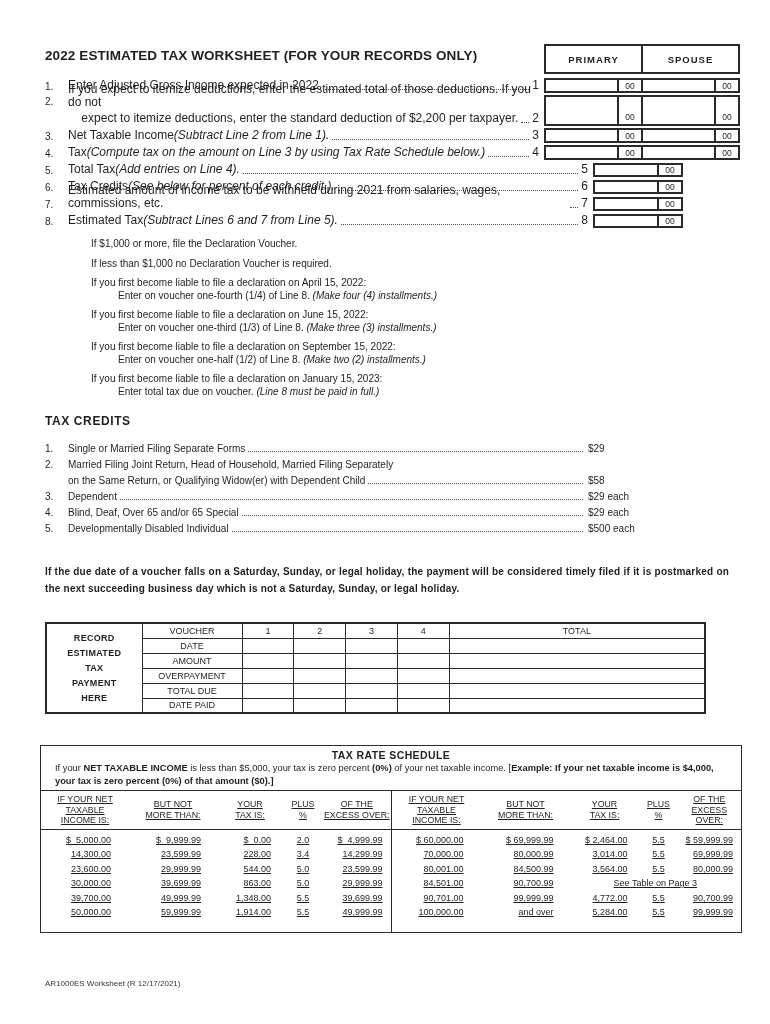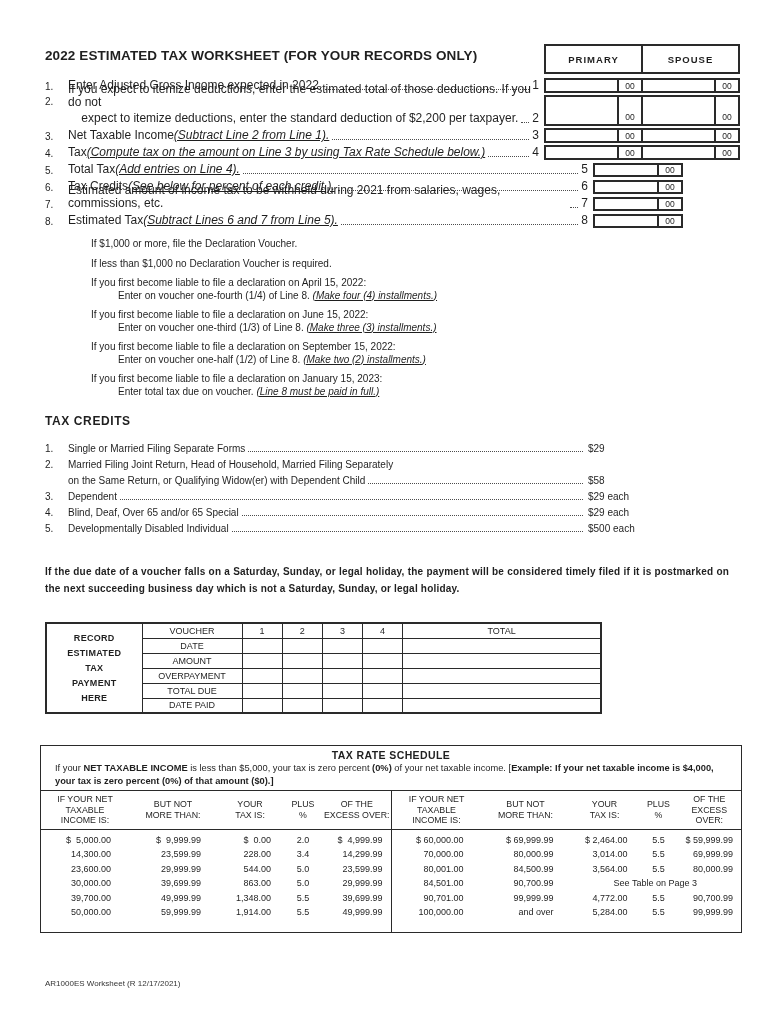--- a/index.html
+++ b/index.html
@@ -23,21 +23,21 @@
   .wrow.h2 { height:33px; }
   .no { width:23px; font-size:10px; display:flex; align-items:flex-end; padding-bottom:2px; }
   .wrow.h2 .no { align-items:flex-start; padding-top:2px; }
   .lt { flex:1; display:flex; align-items:flex-end; font-size:12px; line-height:13px;
         padding:0 5px 2px 0; min-width:0; }
   .lt.col { flex-direction:column; align-items:flex-end; justify-content:flex-end; }
   .ltline { display:flex; align-items:flex-end; }
   .ltline:first-child { margin-bottom:3px; }
   .ltline .grow { flex:1; }
   .lead { flex:1; min-width:8px; border-bottom:1.4px dotted #4c4c4c; margin:0 3px 2px 3px; }
-  .it { font-style:italic;text-decoration:underline; }
+  .it { font-style:italic; }
   .boxes { width:196px; flex:none; display:flex; padding:1px 0; }
   .pair { flex:1; display:flex; border:2px solid #2a2a2a; background:#fff; }
   .pair + .pair { margin-left:-2px; }
   .amt { flex:1; }
   .cents { width:24px; flex:none; border-left:2px solid #2a2a2a; font-size:8.5px;
            display:flex; align-items:center; justify-content:center; }
   .h2 .cents { align-items:flex-end; padding-bottom:2px; }
   .right58 { width:147px; flex:none; display:flex; padding:1.5px 0; }
   .b58 { width:90px; flex:none; display:flex; border:2px solid #2a2a2a; }
   .sp58 { width:57px; flex:none; }
@@ -53,34 +53,34 @@
   .crow { display:flex; align-items:flex-end; height:16px; }
   .crow .cno { width:23px; flex:none; }
   .crow .ctext { white-space:nowrap; }
   .camt { min-width:56px; flex:none; padding-left:2px; white-space:nowrap; }
 
   
   .holiday { margin-top:29px; width:684px; font-weight:bold; font-size:10px;
              line-height:17px; text-align:justify; letter-spacing:.2px; }
 
   
-  table.vt { border-collapse:collapse; width:557px; margin-top:25px; border:2px solid #2a2a2a; }
+  table.vt { border-collapse:collapse; width:661px; margin-top:25px; border:2px solid #2a2a2a; }
   table.vt td { border:1.3px solid #2a2a2a; height:15px; font-size:9px; text-align:center; }
   td.side { width:96px; font-weight:bold; font-size:11.5px; line-height:15px;
             letter-spacing:.3px; white-space:pre-line; }
   td.rlabel { width:100px; }
 
   
   .trs { margin:31px 0 0 -5px; width:702px; border:1.6px solid #2a2a2a; padding-top:3px; }
   .trs-title { text-align:center; font-weight:bold; font-size:10.5px; letter-spacing:.4px; }
   .trs-intro { font-size:9.3px; line-height:12.5px; padding:1px 10px 3px 14px; }
   .trs-body { border-top:1.6px solid #2a2a2a; display:flex; align-items:stretch; }
   .half { flex:1; min-width:0; }
   .half + .half { border-left:1.6px solid #2a2a2a; }
-  table.rt { width:100%; border-collapse:collapse; table-layout:fixed; }
+  table.rt { width:100%; border-collapse:collapse; table-layout:fixed;text-decoration:underline; }
   table.rt th { font-size:8.8px; font-weight:normal; text-align:center; line-height:10.5px;
                 white-space:pre-line; padding:3px 0 3px; border-bottom:1.4px solid #2a2a2a; }
   table.rt td { font-size:9px; height:14.5px; white-space:pre; overflow:hidden; }
   table.rt td.c1 { text-align:right; padding-right:18px; }
   table.rt td.c2 { text-align:right; padding-right:16px; }
   table.rt td.c3 { text-align:right; padding-right:12px; }
   table.rt td.c4 { text-align:center; }
   table.rt td.c5 { text-align:right; padding-right:8px; }
   table.rt td.span3 { text-align:center; }
   table.rt tr.first td { padding-top:4px; height:18px; }

